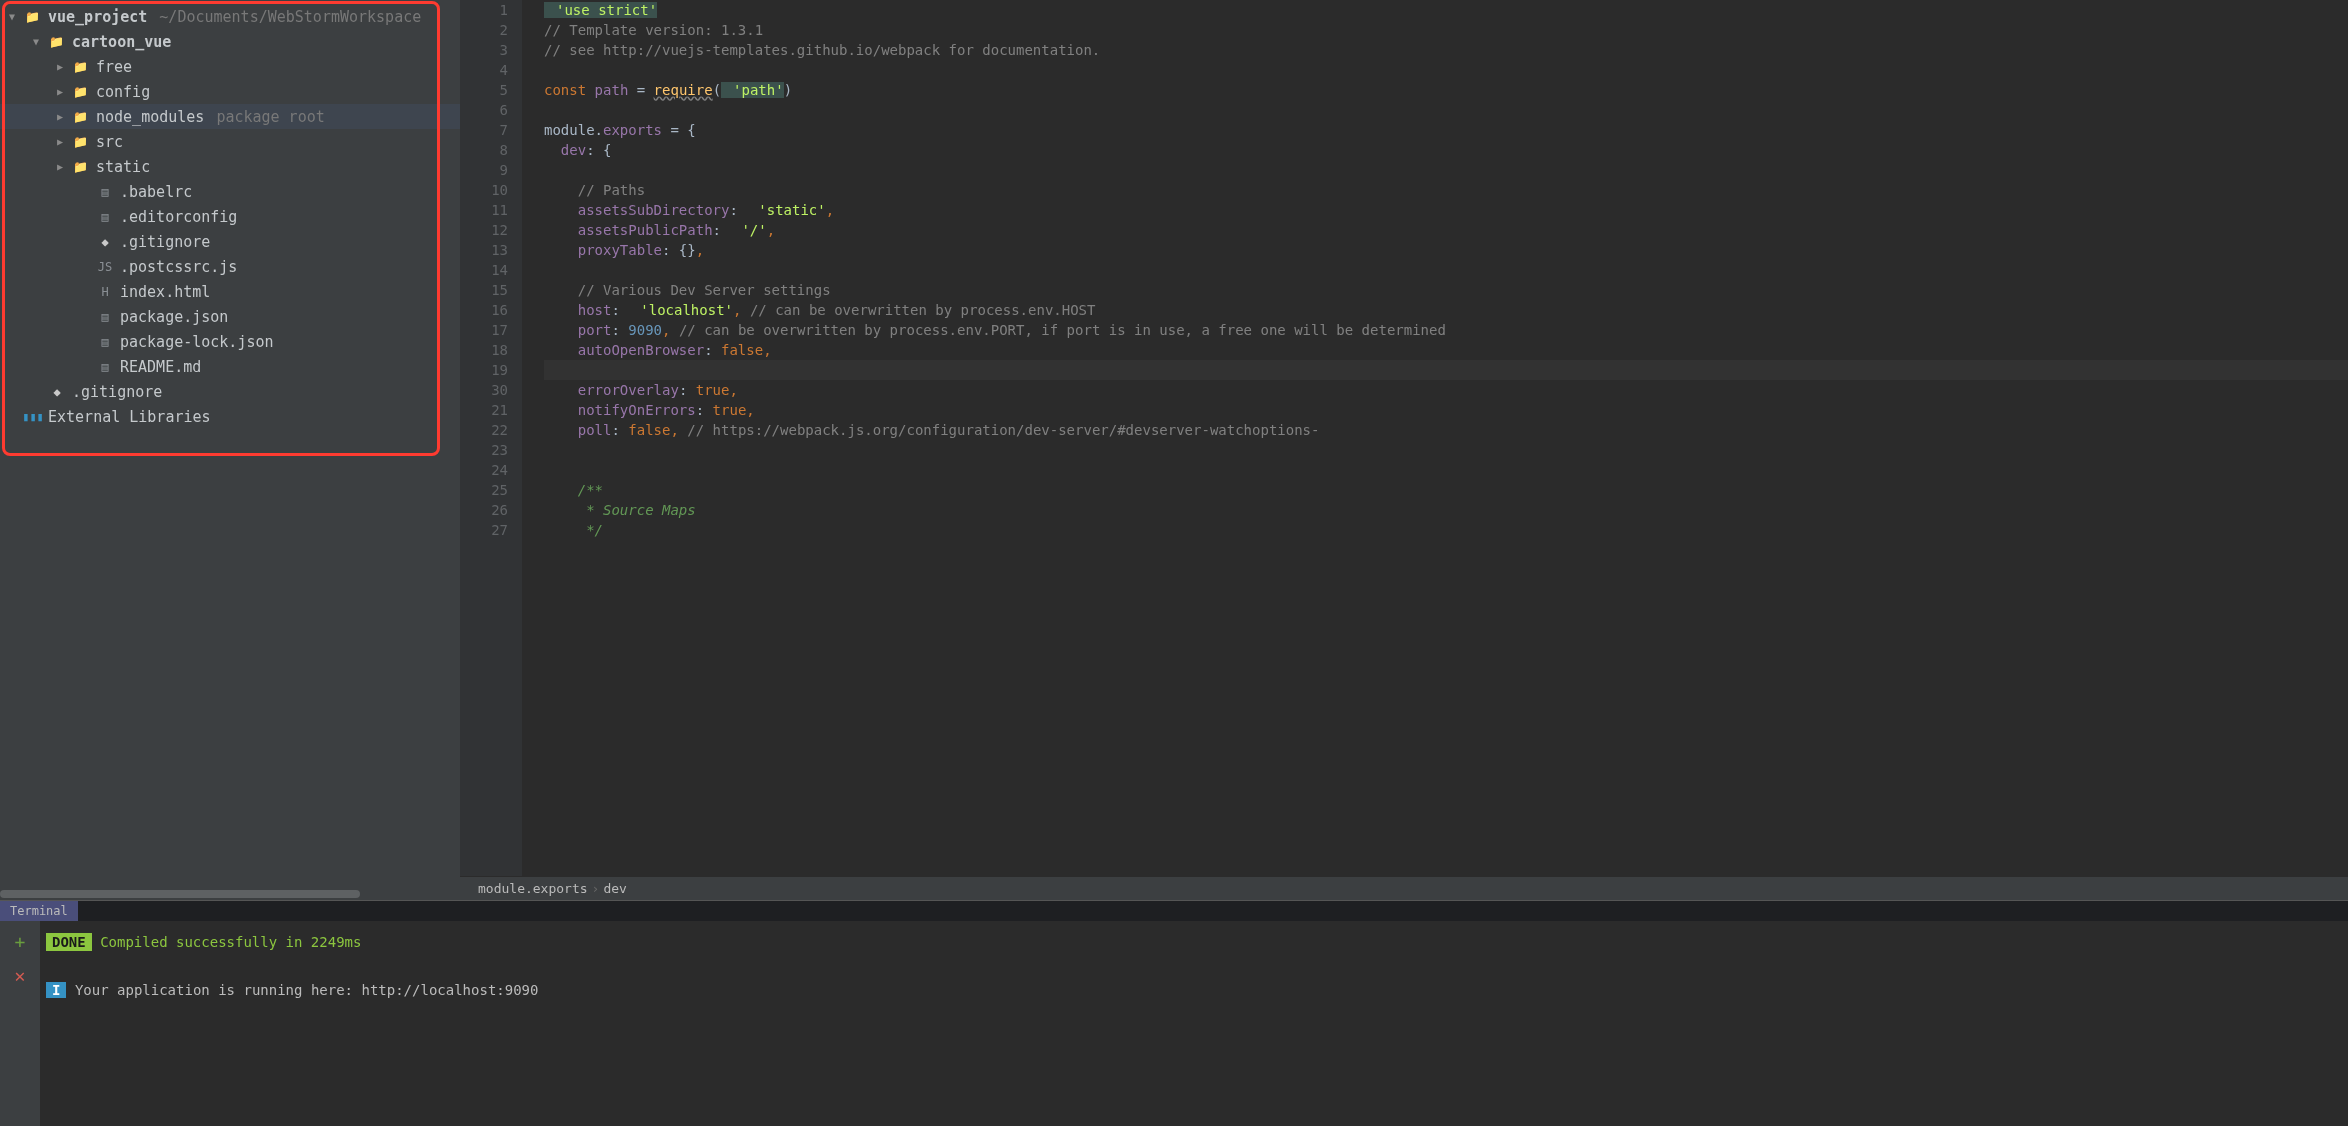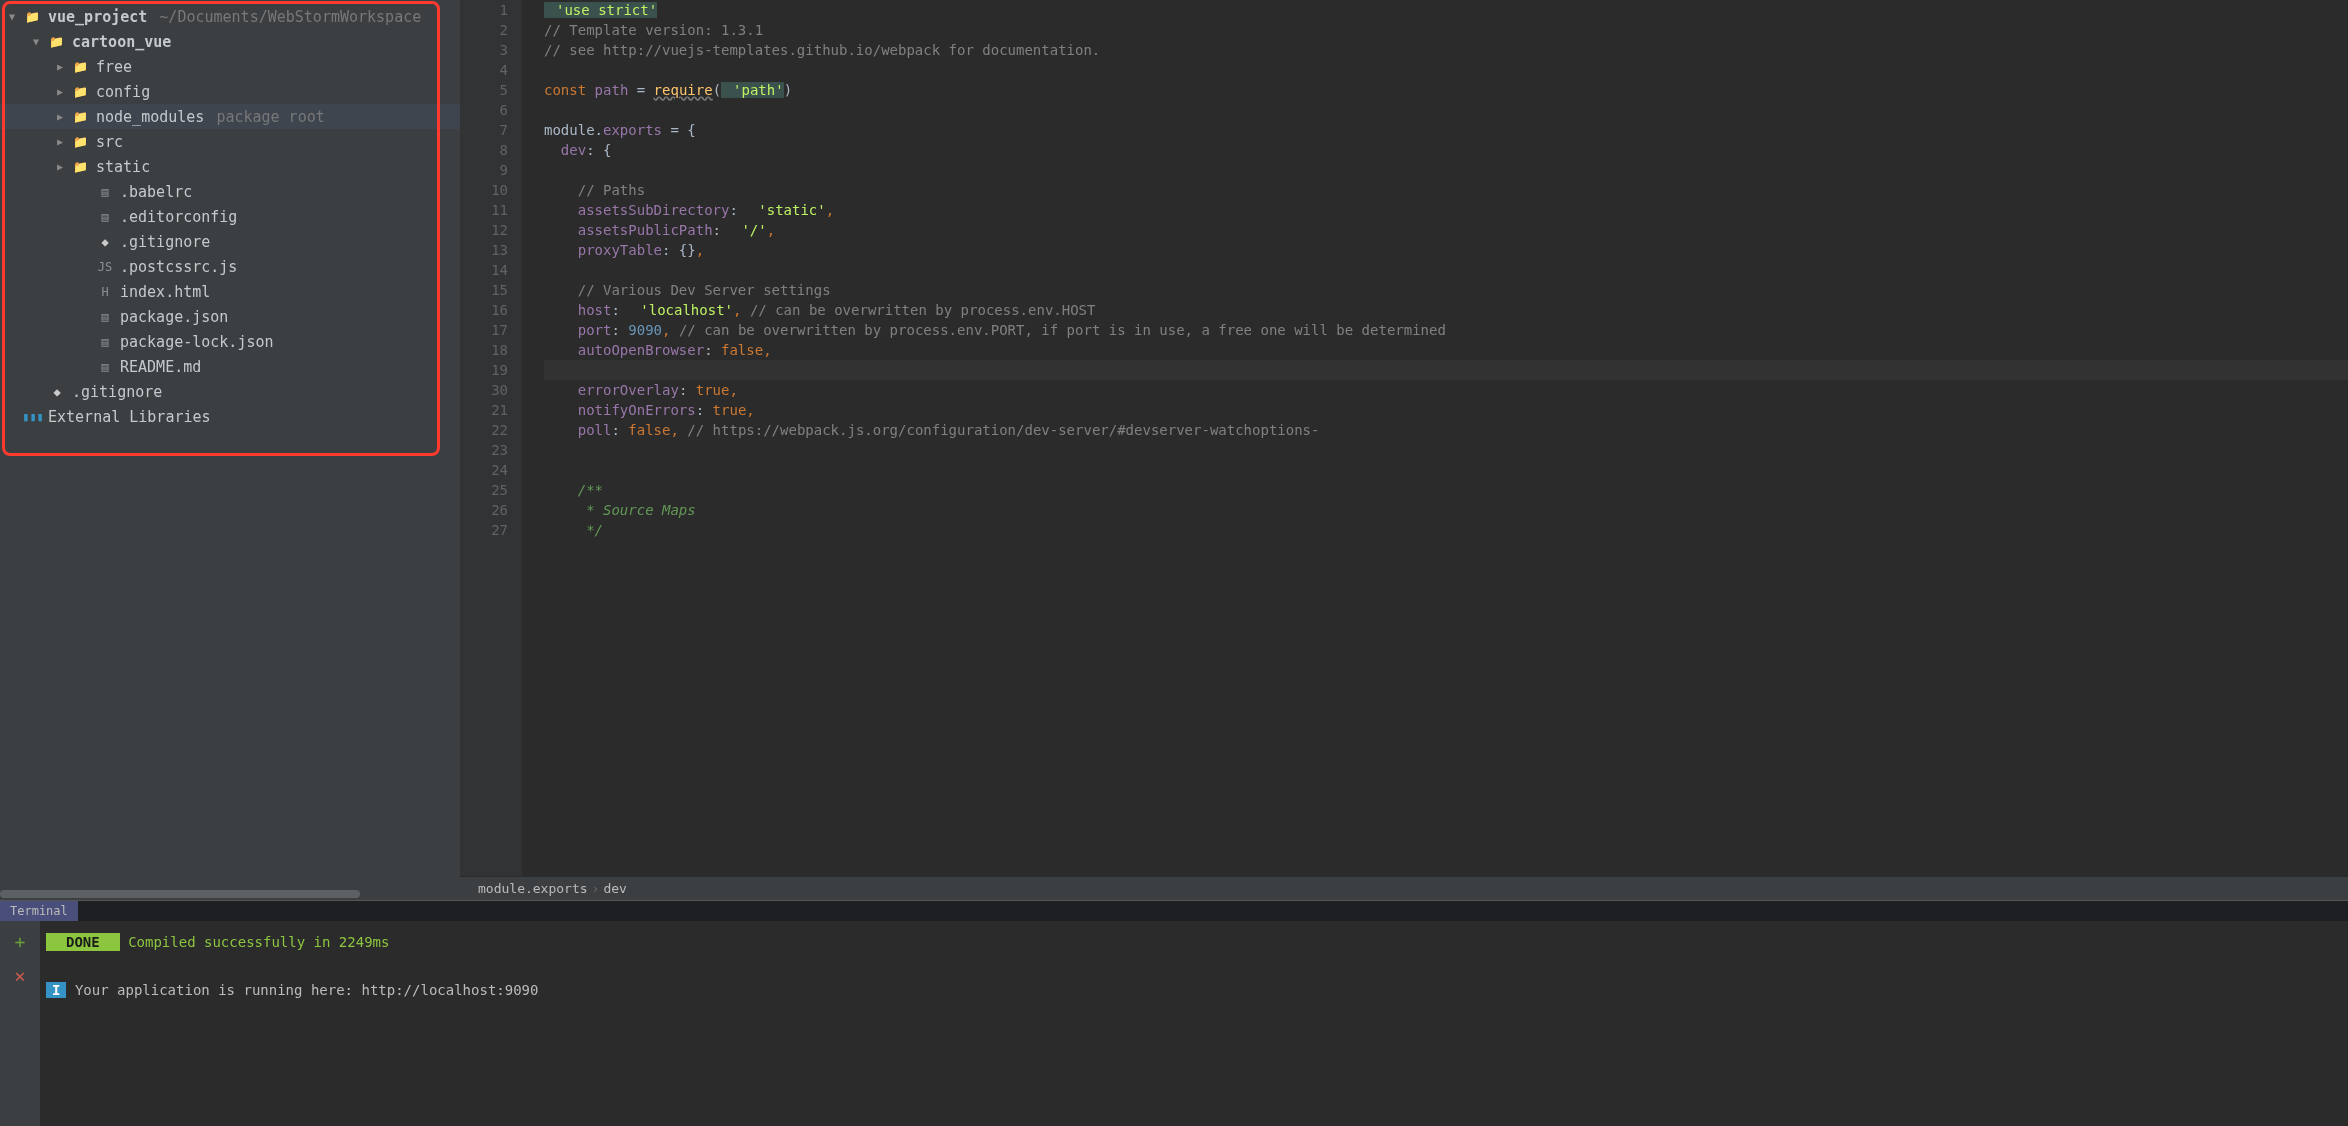--- a/index.html
+++ b/index.html
@@ -132,21 +132,21 @@
 .plus{color:#6a9e3e;}
 .cross{color:#d45b52;}
 .terminal-out{
   flex:1;
   background:#2b2b2b;
   padding:8px 6px;
   font-size:14px;
   line-height:26px;
   font-family:Menlo,Consolas,monospace;
 }
-.badge-done{background:#8cc63f;color:#1a1a1a;padding:1px 20px;font-weight:bold;}
+.badge-done{background:#8cc63f;color:#1a1a1a;padding:1px 6px;font-weight:bold;}
 .badge-i{background:#3592c4;color:#fff;padding:0 6px;font-weight:bold;}
 .term-green{color:#8cc63f;}
 .term-gray{color:#bbbbbb;}
 .libs-icon{color:#3592c4;}
 .git-icon{color:#c9c9c9;}
 </style>
 </head>
 <body>
 
 <div class="main-area">

